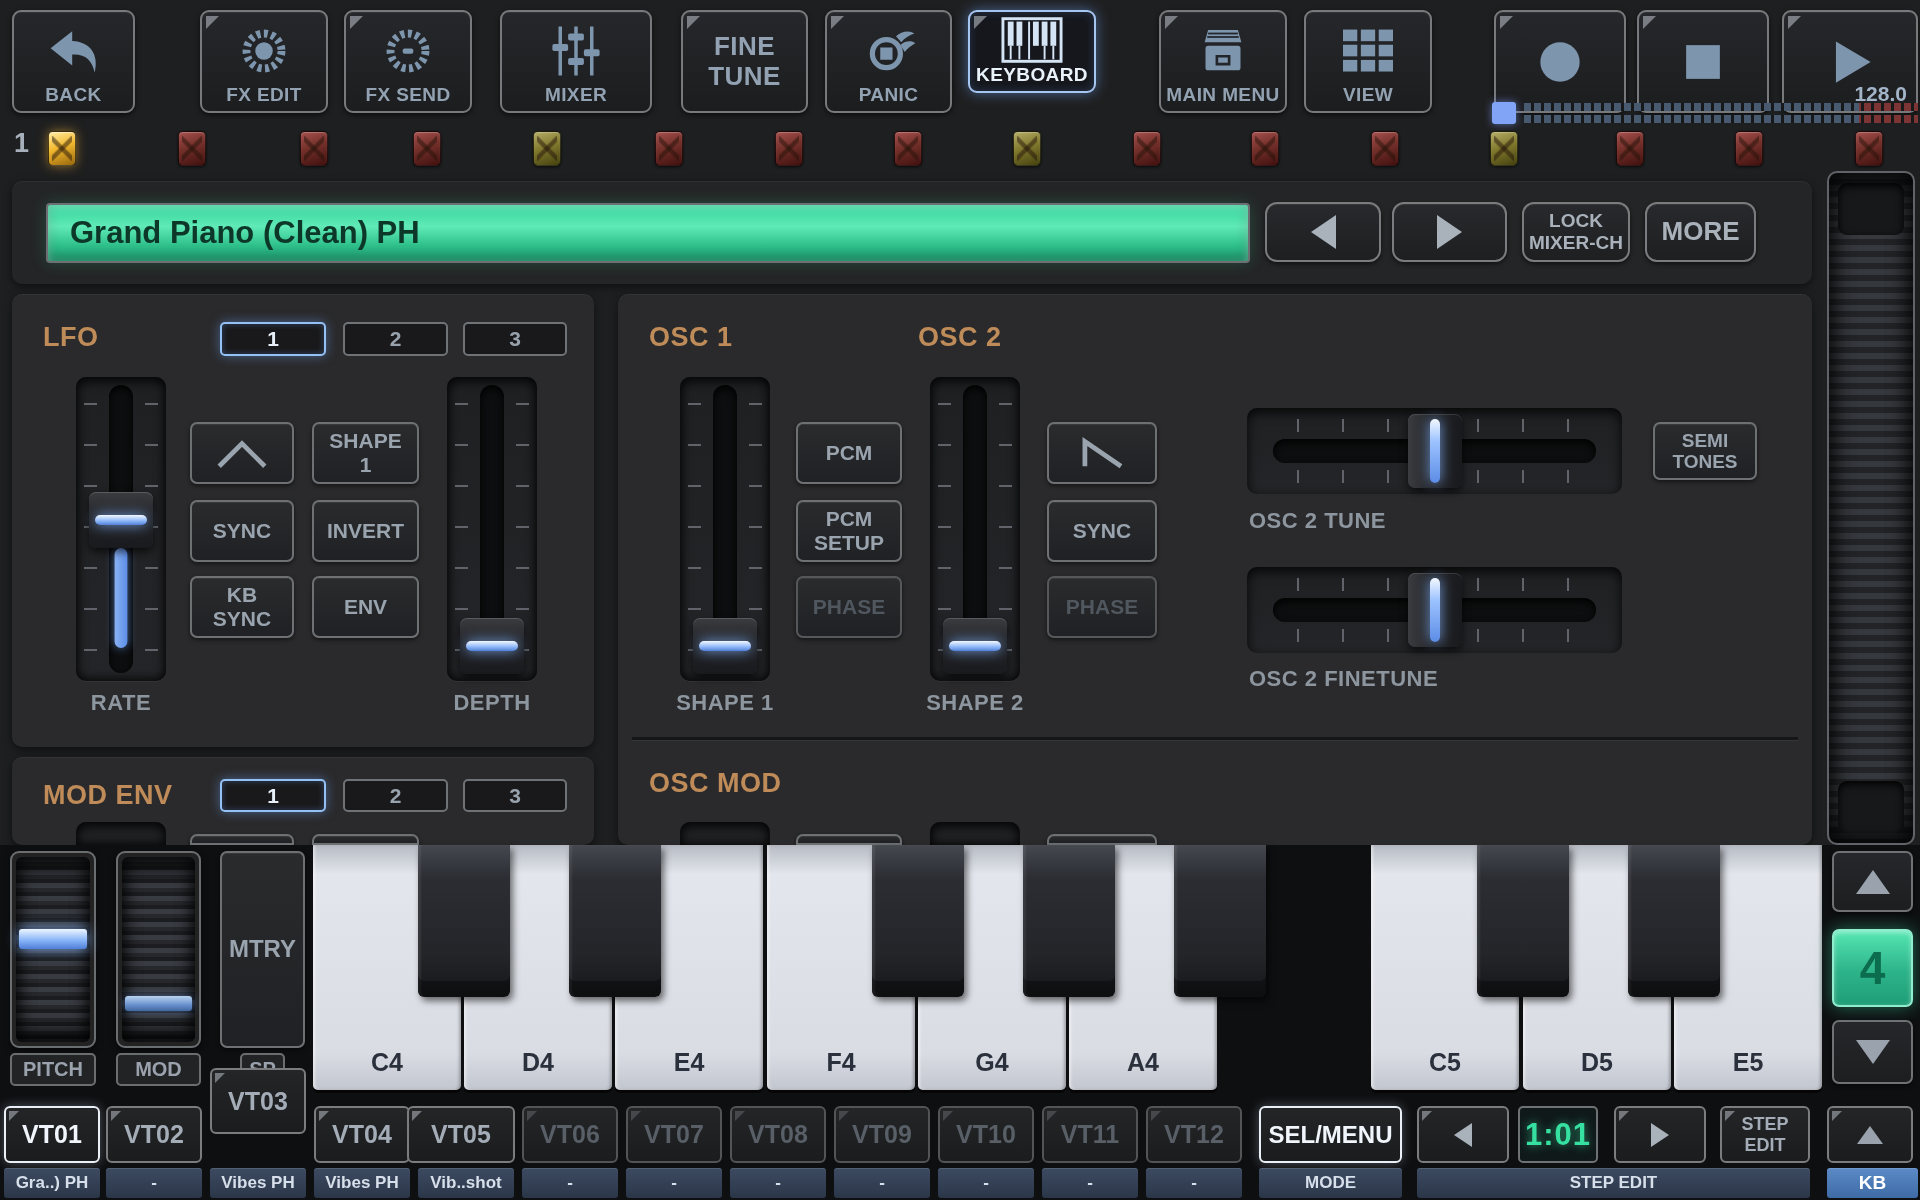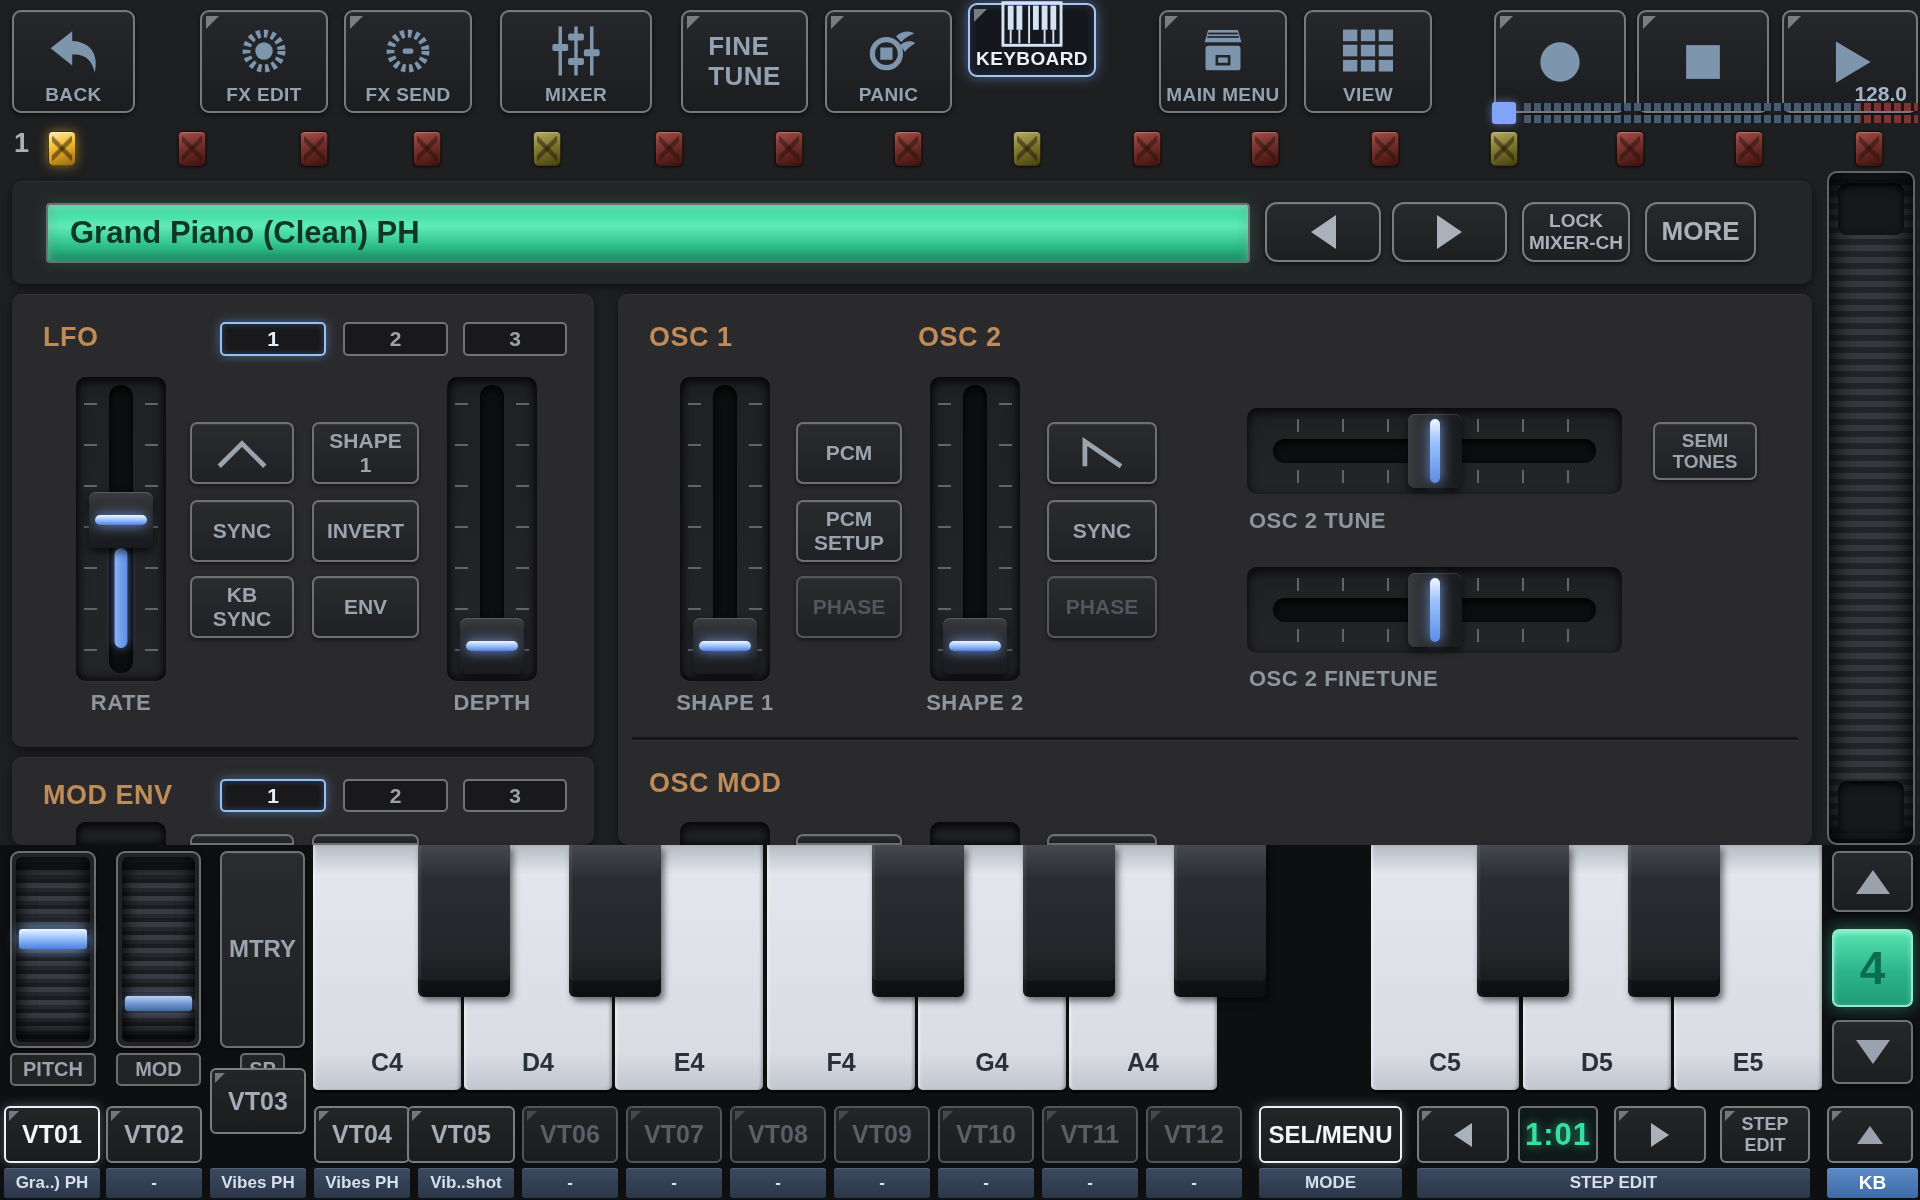--- a/index.html
+++ b/index.html
@@ -3,21 +3,21 @@
 <meta charset="utf-8">
 <style>
   html,body{margin:0;padding:0;background:#141415;font-family:"Liberation Sans",sans-serif;-webkit-font-smoothing:antialiased;}
   #stage{position:relative;width:1920px;height:1200px;background:#1e1f20;overflow:hidden;}
   .abs{position:absolute;}
   
   .tbtn{position:absolute;background:linear-gradient(180deg,#26272a,#1c1d1f);border:2px solid #77797c;border-radius:9px;
         box-shadow:0 2px 5px rgba(0,0,0,.6), inset 0 1px 0 rgba(255,255,255,.06);
         display:flex;flex-direction:column;align-items:center;justify-content:flex-end;padding:6px 4px;box-sizing:border-box;}
   .tbtn .ticon{flex:1;display:flex;align-items:center;justify-content:center;width:100%;}
-  .tlabel{font-size:19px;font-weight:bold;color:#92a2b2;letter-spacing:.4px;white-space:pre-line;text-align:left;line-height:1.12;}
+  .tlabel{font-size:19px;font-weight:bold;color:#92a2b2;letter-spacing:.4px;white-space:pre-line;text-align:center;line-height:1.12;}
   .tbtn.center{justify-content:center;}
   .tbtn.center .tlabel{font-size:26px;}
   .tbtn.sel{border-color:#a6c6f2;background:#15171c;box-shadow:0 0 14px rgba(110,160,240,.55), inset 0 0 10px rgba(110,160,240,.22);}
   .tbtn.sel .tlabel{color:#e9f1fb;}
   .fold::before{content:"";position:absolute;top:4px;left:4px;width:0;height:0;border-top:13px solid #979ca3;border-right:13px solid transparent;opacity:.75;z-index:3;}
   .fold-s::before{content:"";position:absolute;top:3px;left:3px;width:0;height:0;border-top:10px solid #979ca3;border-right:10px solid transparent;opacity:.7;z-index:3;}
   .bpm{position:absolute;right:9px;bottom:5px;font-size:21px;font-weight:bold;color:#a3b4c8;}
   
   .msq{position:absolute;background:#82a4f7;border-radius:3px;box-shadow:0 0 8px rgba(130,160,255,.6);}
   .mrow{position:absolute;left:0;right:0;height:8px;
@@ -184,21 +184,21 @@
       <svg width="58" height="56" viewBox="0 0 64 64">
           <circle cx="29" cy="35" r="16" fill="none" stroke="#7d95ad" stroke-width="6"></circle>
           <rect x="22" y="28" width="14" height="14" fill="#7d95ad"></rect>
           <path d="M40 15 C46 9 56 8 61 12 C55 14 50 17 46 22 Z" fill="#7d95ad"></path>
           <path d="M45 25 C51 20 58 20 62 23 C57 26 53 29 50 33 Z" fill="#7d95ad"></path>
         </svg>
     </div>
     <div class="tlabel">PANIC</div>
   </div>
 
-  <div class="tbtn sel fold" style="left:968px;top:3px;width:128px;height:74px">
+  <div class="tbtn sel fold" style="left:968px;top:10px;width:128px;height:83px">
     <div class="ticon">
       <svg width="62" height="48" viewBox="0 0 64 48">
           <rect x="2" y="2" width="60" height="44" fill="none" stroke="#d4e4f4" stroke-width="3"></rect>
           <g fill="#d4e4f4">
             <rect x="7" y="5" width="6" height="25"></rect>
             <rect x="16" y="5" width="6" height="25"></rect>
             <rect x="33" y="5" width="6" height="25"></rect>
             <rect x="42" y="5" width="6" height="25"></rect>
             <rect x="51" y="5" width="6" height="25"></rect>
           </g>

